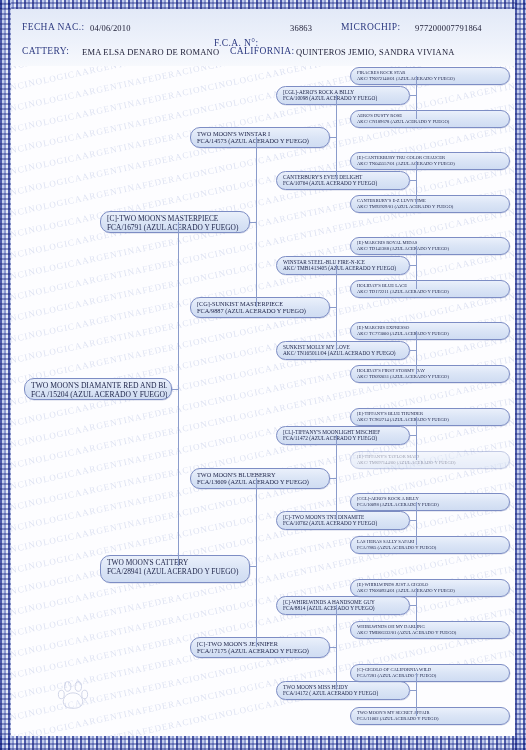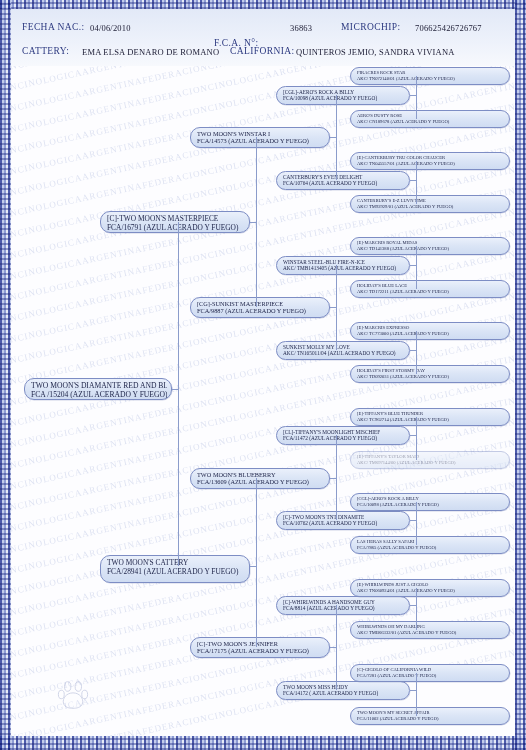--- a/index.html
+++ b/index.html
@@ -182,21 +182,21 @@
 
   <div class="header-panel"></div>
 
   <div class="hdr-label" style="left:22px;  top:22px;">FECHA NAC.:</div>
   <div class="hdr-value" style="left:90px;  top:23px;">04/06/2010</div>
 
   <div class="hdr-label" style="left:214px; top:22px;margin-top:16px;">F.C.A. N°:</div>
   <div class="hdr-value" style="left:290px; top:23px;">36863</div>
 
   <div class="hdr-label" style="left:341px; top:22px;">MICROCHIP:</div>
-  <div class="hdr-value" style="left:415px; top:23px;">706625426726767</div>
+  <div class="hdr-value" style="left:415px; top:23px;">977200007791864</div>
 
   <div class="hdr-label" style="left:22px;  top:46px;">CATTERY:</div>
   <div class="hdr-value" style="left:82px;  top:47px;">EMA ELSA DENARO DE ROMANO</div>
 
   <div class="hdr-label" style="left:230px; top:46px;">CALIFORNIA:</div>
   <div class="hdr-value" style="left:296px; top:47px;text-align:center;">QUINTEROS JEMIO, SANDRA VIVIANA</div>
 
   <svg class="paw-seal" viewBox="0 0 64 64">
     <g fill="none" stroke="#8a96c2" stroke-width="1.6">
       <ellipse cx="22" cy="16" rx="6" ry="9"></ellipse>

